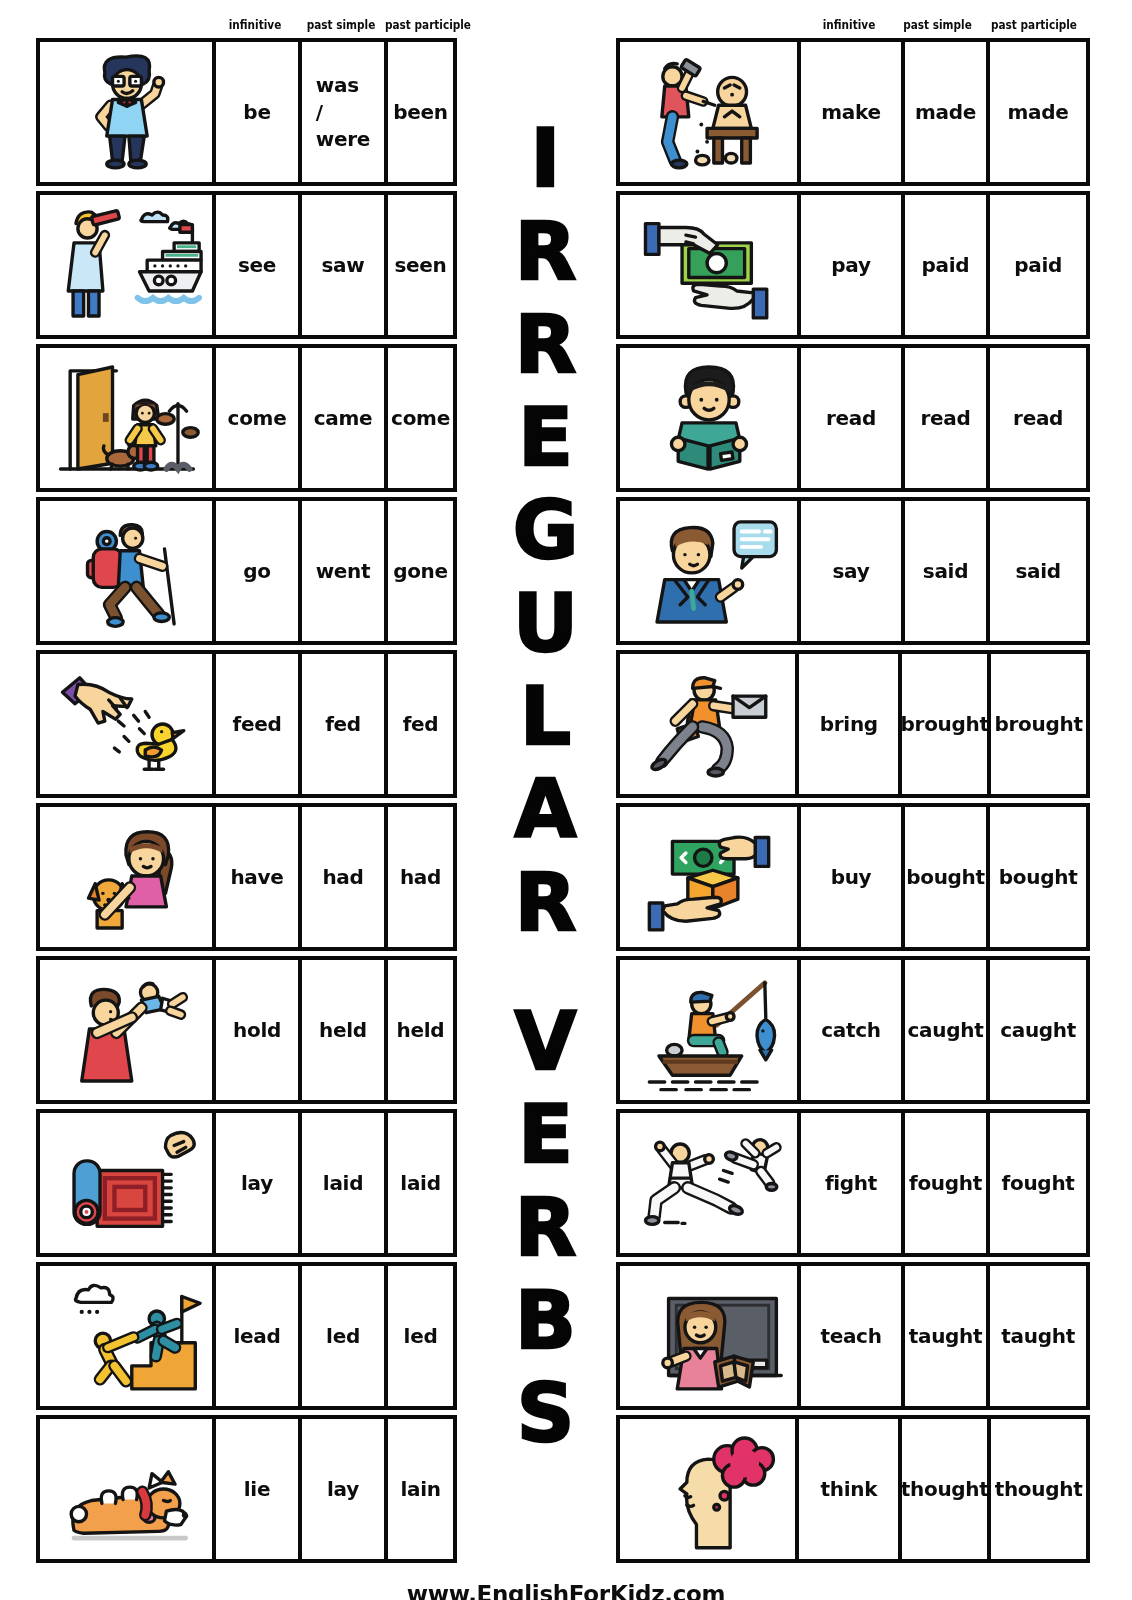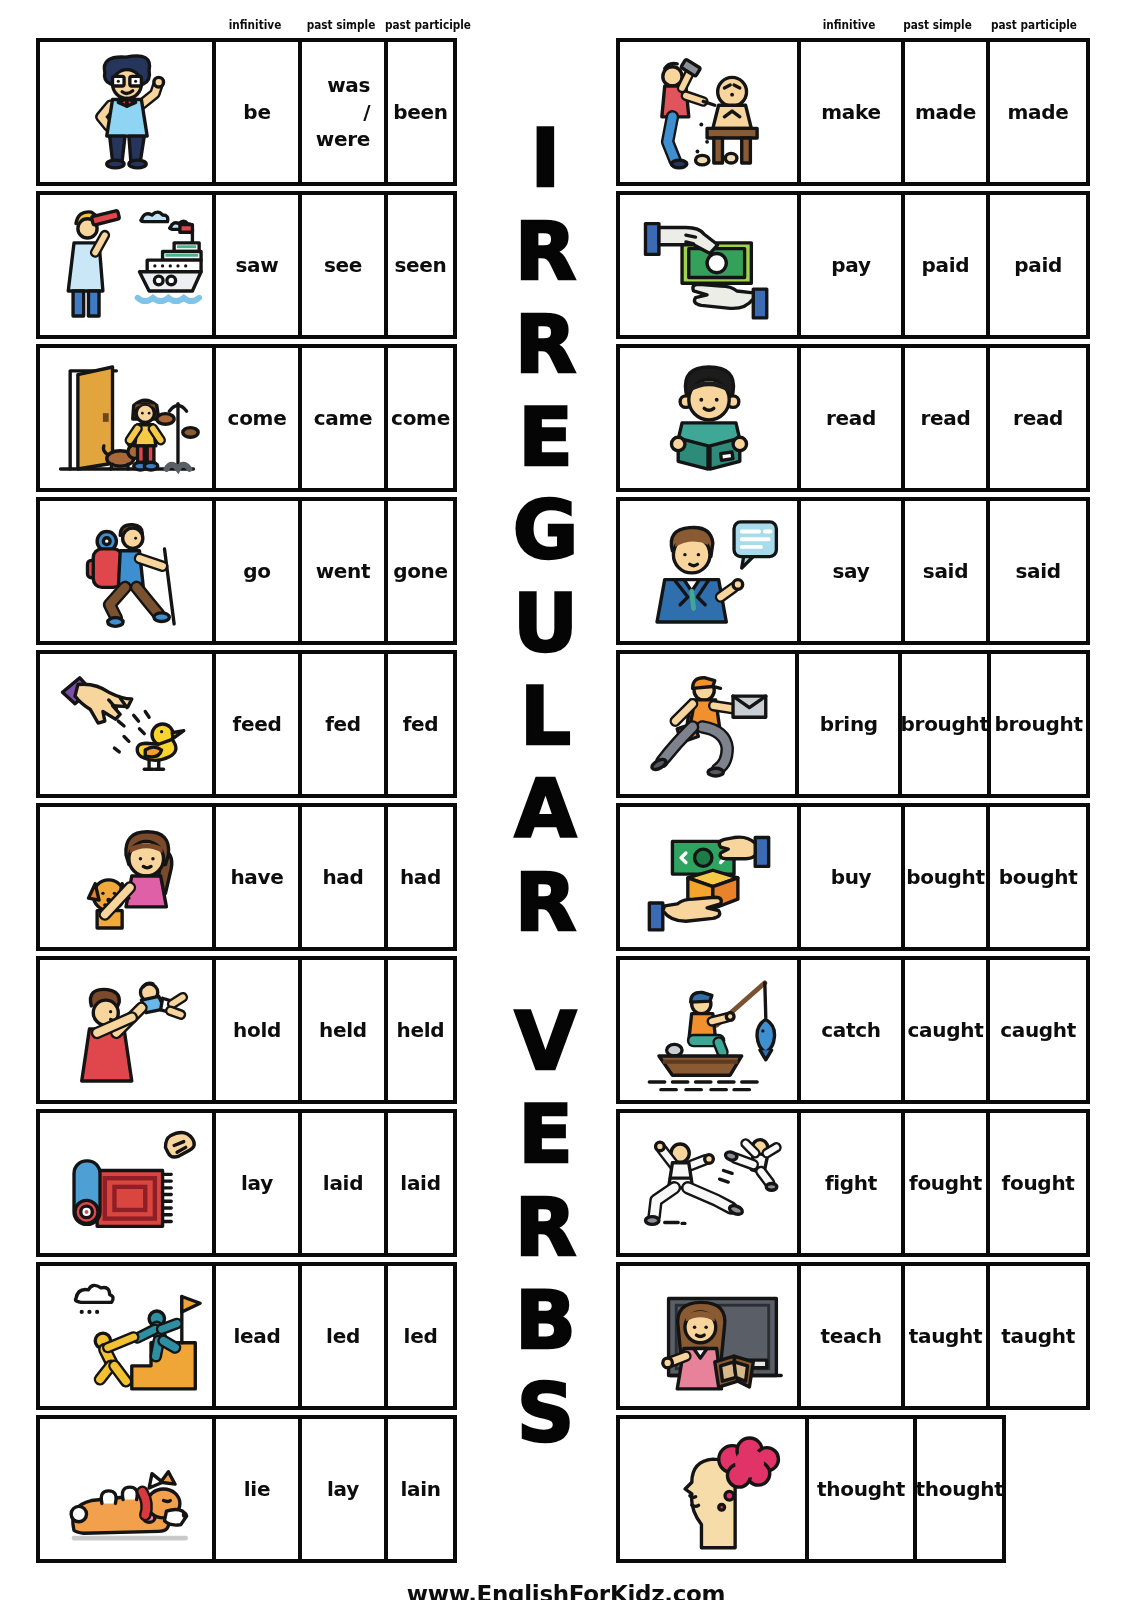--- a/index.html
+++ b/index.html
@@ -20,21 +20,21 @@
   #table-right .col-headers span:nth-child(2){width:89px;}
   #table-right .col-headers span:last-child{width:104px;}
   .vrow{display:flex;}
   .vrow + .vrow{margin-top:5px;}
   .cell{
     box-sizing:border-box;border:4px solid #0a0a0a;background:#fff;height:148px;
     display:flex;align-items:center;justify-content:center;
   }
   .cell + .cell{margin-left:-4px;}
   .word-cell{
-    font-weight:bold;font-size:20px;text-align:right;white-space:pre-line;
+    font-weight:bold;font-size:20px;text-align:left;white-space:pre-line;
     line-height:1.35;letter-spacing:-0.3px;
   }
   #table-left .cell:nth-child(1){width:180px;}
   #table-left .cell:nth-child(2){width:90px;}
   #table-left .cell:nth-child(3){width:90px;}
   #table-left .cell:nth-child(4){width:73px;}
   #table-right .cell:nth-child(1){width:193px;}
   #table-right .cell:nth-child(2){width:112px;}
   #table-right .cell:nth-child(3){width:93px;}
   #table-right .cell:nth-child(4){width:108px;}
@@ -118,22 +118,22 @@
           <circle cx="118" cy="66" r="1.7" fill="#141414" stroke="none"></circle>
           <circle cx="126" cy="66" r="1.7" fill="#141414" stroke="none"></circle>
           <circle cx="134" cy="66" r="1.7" fill="#141414" stroke="none"></circle>
           <circle cx="142" cy="66" r="1.7" fill="#141414" stroke="none"></circle>
           <path d="M94,72 L158,72 L149,92 L104,92 Z" fill="#EDEFF2" stroke="#141414" stroke-width="3.5" stroke-linecap="round" stroke-linejoin="round"></path>
           <circle cx="114" cy="81" r="4.5" fill="#fff" stroke="#141414" stroke-width="3.5" stroke-linecap="round" stroke-linejoin="round"></circle>
           <circle cx="127" cy="81" r="4.5" fill="#fff" stroke="#141414" stroke-width="3.5" stroke-linecap="round" stroke-linejoin="round"></circle>
           <path d="M92,99 q8,7 16,0 q8,7 16,0 q8,7 16,0 q8,7 16,0" fill="none" stroke="#7FC4E8" stroke-width="6" stroke-linecap="round"></path>
         </svg>
       </div>
+      <div class="cell word-cell">see</div>
       <div class="cell word-cell">saw</div>
-      <div class="cell word-cell">see</div>
       <div class="cell word-cell">seen</div>
     </div>
     <div class="vrow">
       <div class="cell icon-cell">
         <svg viewBox="0 0 160 130" xmlns="http://www.w3.org/2000/svg">
           <line x1="12" y1="118" x2="150" y2="118" stroke="#141414" stroke-width="3.5" stroke-linecap="round" stroke-linejoin="round"></line>
           <path d="M22,118 L22,16 L70,16" fill="none" stroke="#141414" stroke-width="3.5" stroke-linecap="round" stroke-linejoin="round"></path>
           <path d="M30,20 L66,12 L66,112 L30,118 Z" fill="#E2A43C" stroke="#141414" stroke-width="3.5" stroke-linecap="round" stroke-linejoin="round"></path>
           <rect x="56" y="60" width="6" height="9" fill="#6e4520" stroke="none"></rect>
           <ellipse cx="74" cy="107" rx="14" ry="8" fill="#A9683A" stroke="#141414" stroke-width="3.5" stroke-linecap="round" stroke-linejoin="round"></ellipse>
@@ -603,20 +603,21 @@
           <circle cx="100" cy="34" r="14" fill="#E23368" stroke="#141414" stroke-width="3.5" stroke-linecap="round" stroke-linejoin="round"></circle>
           <circle cx="118" cy="25" r="13" fill="#E23368" stroke="#141414" stroke-width="3.5" stroke-linecap="round" stroke-linejoin="round"></circle>
           <circle cx="136" cy="34" r="12" fill="#E23368" stroke="#141414" stroke-width="3.5" stroke-linecap="round" stroke-linejoin="round"></circle>
           <circle cx="127" cy="49" r="12" fill="#E23368" stroke="#141414" stroke-width="3.5" stroke-linecap="round" stroke-linejoin="round"></circle>
           <circle cx="107" cy="51" r="12" fill="#E23368" stroke="#141414" stroke-width="3.5" stroke-linecap="round" stroke-linejoin="round"></circle>
           <circle cx="118" cy="38" r="15" fill="#E23368" stroke="none"></circle>
           <circle cx="97" cy="72" r="4.5" fill="#E23368" stroke="#141414" stroke-width="3.5" stroke-linecap="round" stroke-linejoin="round"></circle>
           <circle cx="89" cy="84" r="3" fill="#E23368" stroke="#141414" stroke-width="3.5" stroke-linecap="round" stroke-linejoin="round"></circle>
         </svg>
       </div>
+      <div class="cell word-cell">think</div>
       <div class="cell word-cell">thought</div>
       <div class="cell word-cell">thought</div>
     </div>
   </div>
 
 <div id="vtitle">
     <div class="vword">
       <div class="vletter">I</div>
       <div class="vletter">R</div>
       <div class="vletter">R</div>

